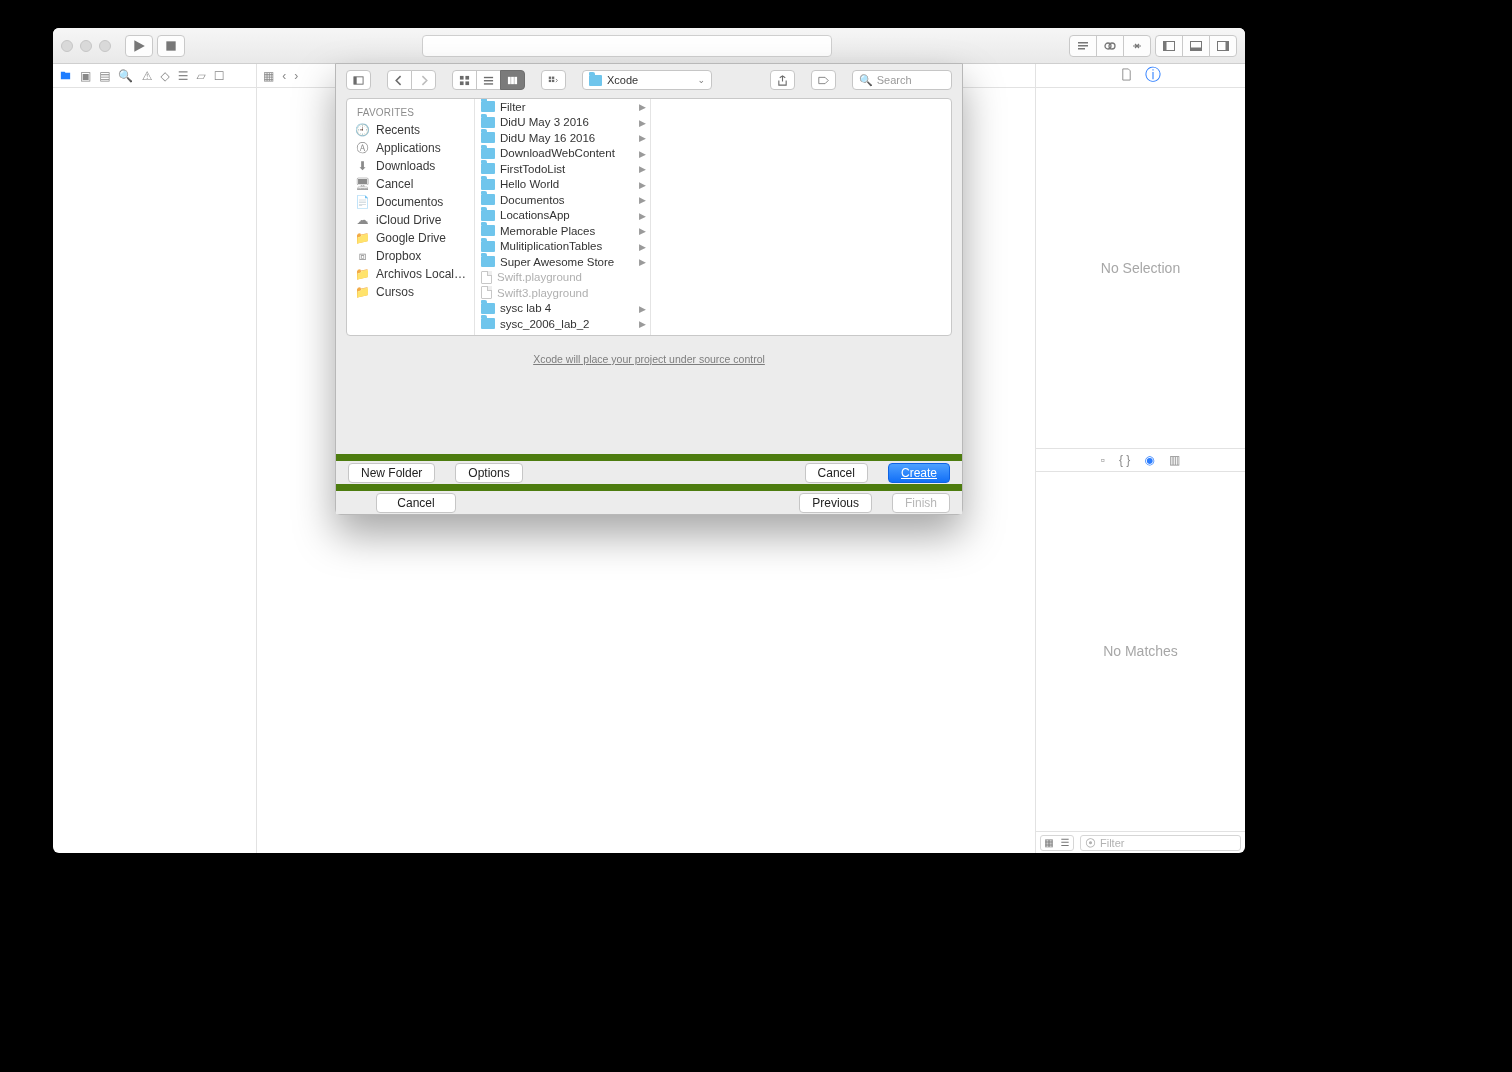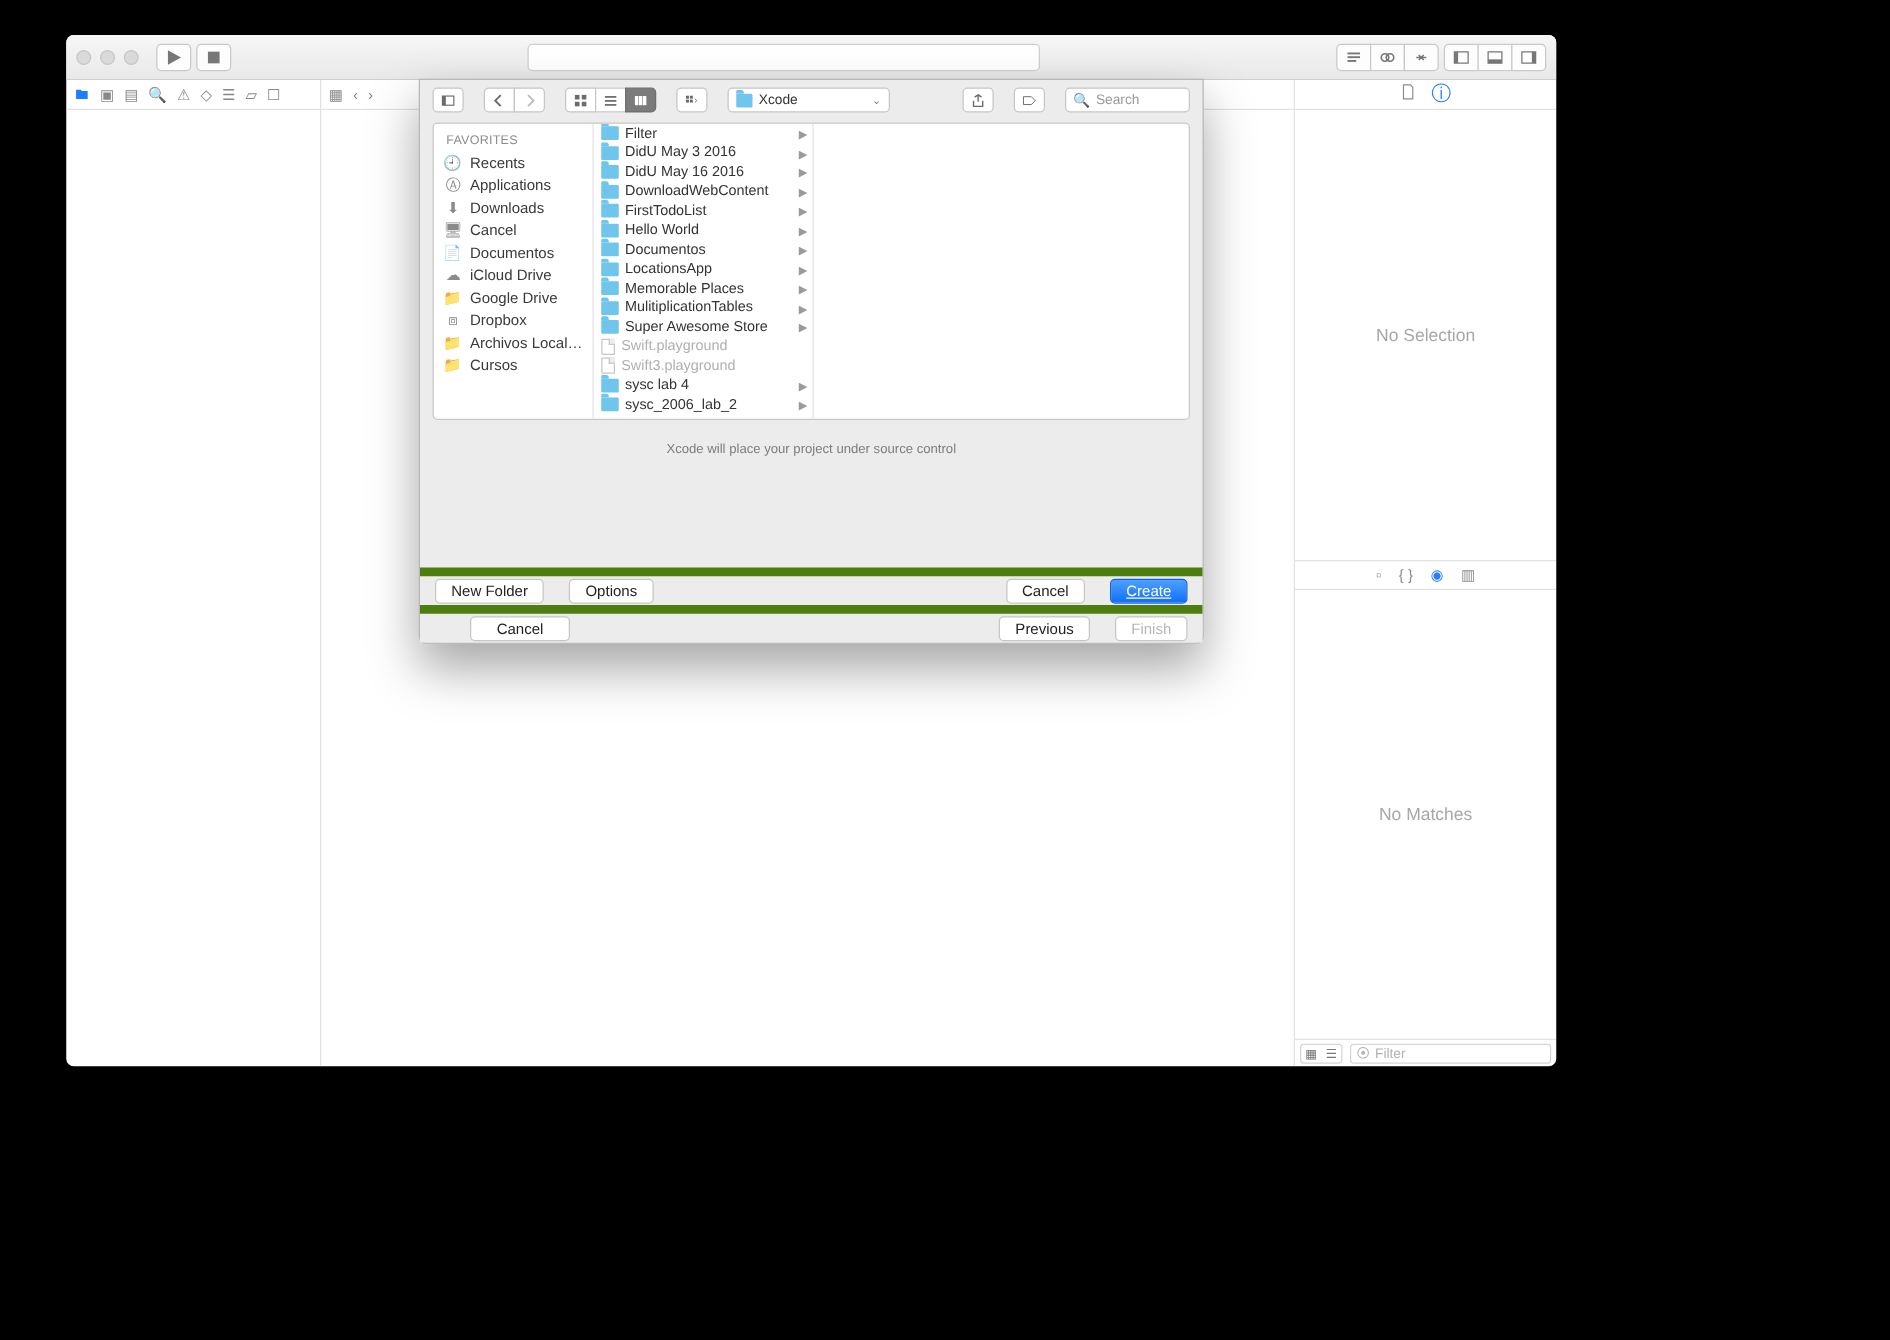--- a/index.html
+++ b/index.html
@@ -75,21 +75,21 @@
 .row .file { width:11px; height:13px; background:#fff; border:1px solid #c7c7c7; border-radius:1px; position:relative; flex-shrink:0; }
 .row .file::after { content:""; position:absolute; right:-1px; top:-1px; width:4px; height:4px; background:#eee; border-left:1px solid #c7c7c7; border-bottom:1px solid #c7c7c7; }
 .row.dim { color:#b0b0b0; }
 .row .chev { position:absolute; right:4px; top:3px; font-size:9px; color:#9a9a9a; }
 .col-empty { flex:1; }
 
 
 .sc-strip { padding: 14px 0 10px 0; text-align:center; }
 .sc-line { display:flex; align-items:center; justify-content:center; gap:8px; font-size:12px; color:#222; }
 .sc-line label { font-weight:600; }
-.sc-sub { font-size:10.5px; color:#7d7d7d; margin-top:3px; }
+.sc-sub { font-size:10.5px; color:#7d7d7d; margin-top:3px;text-decoration:underline; }
 input[type=checkbox] { accent-color:#2b79ff; width:13px; height:13px; }
 
 
 .sheet-row { height:30px; border-top:7px solid #4d7c0f; display:flex; align-items:center; padding:0 12px; gap:20px; }
 .mac-btn { height:20px; background:#fff; border:1px solid #c6c6c6; border-radius:4px; font-size:12px; padding:0 12px; color:#222; display:flex; align-items:center; }
 .mac-btn.primary { background:linear-gradient(#4da0ff,#126ff7); border-color:#0d63e4; color:#fff;text-decoration:underline; }
 .mac-btn.disabled { color:#b7b7b7; }
 
 
 .ico { width:13px; height:13px; display:inline-block; }

